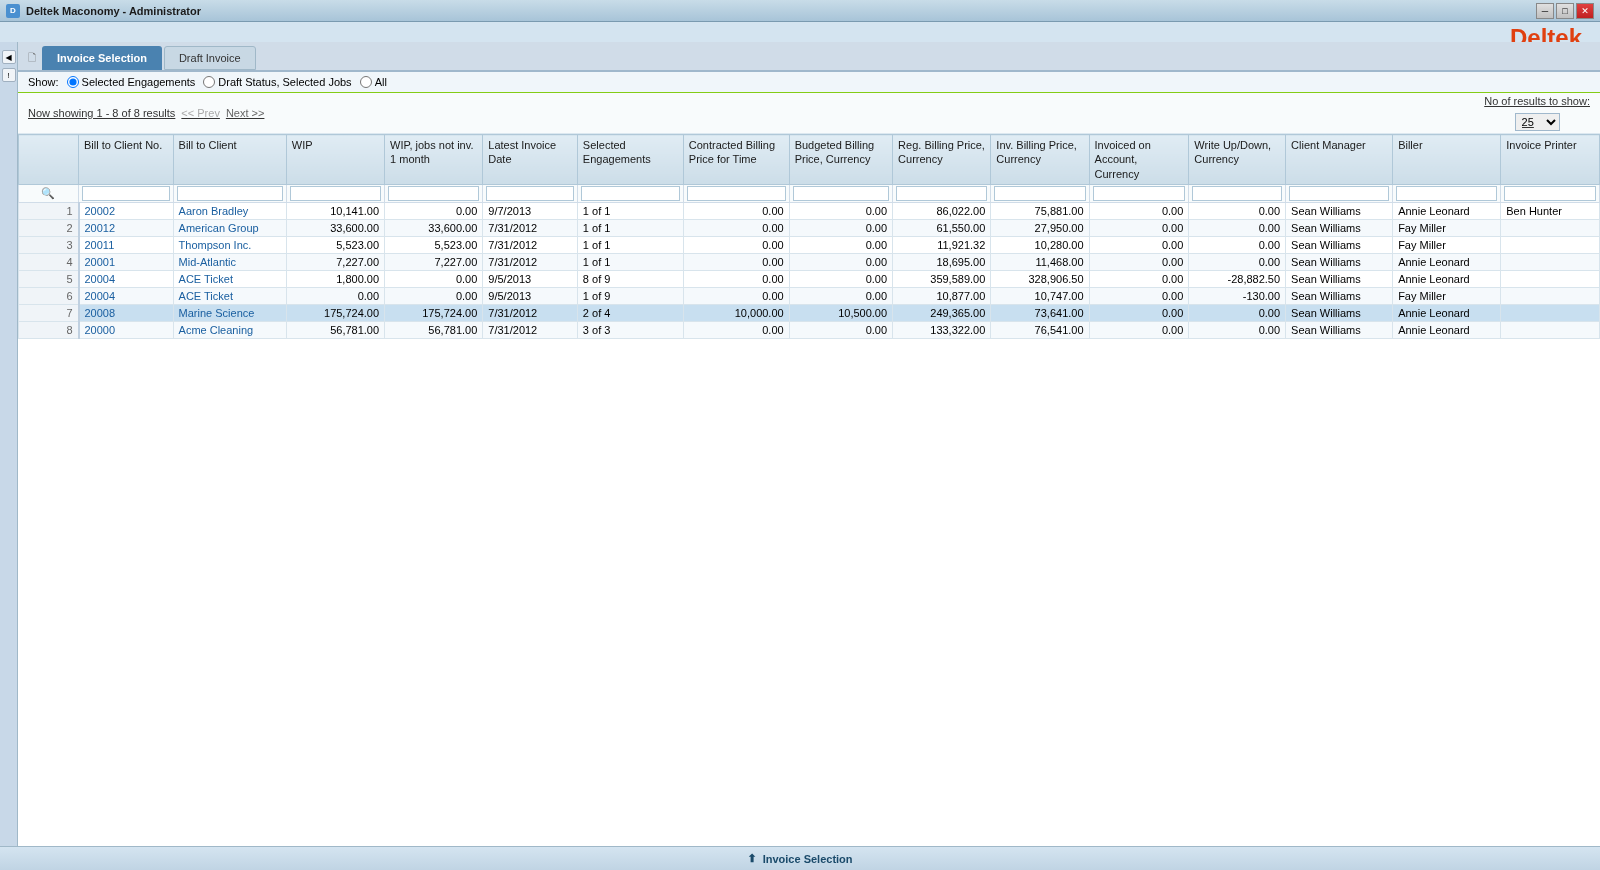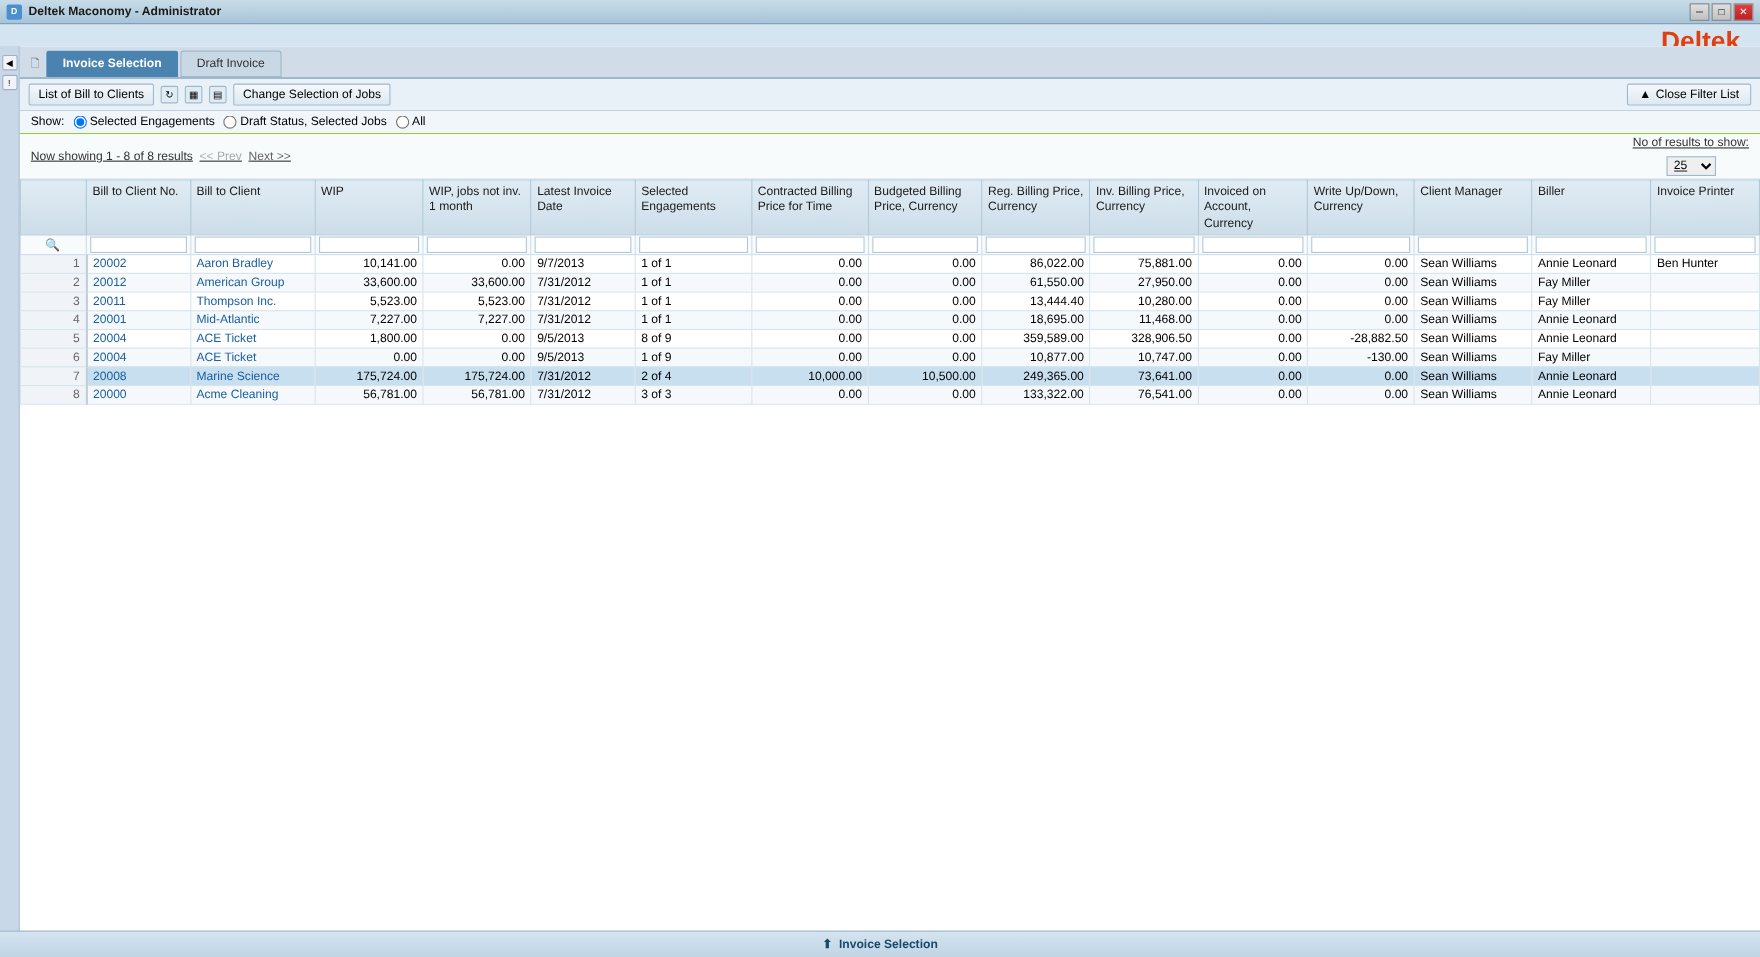--- a/index.html
+++ b/index.html
@@ -297,31 +297,20 @@
       <span>🗋</span>
     </div>
     <div class="inner-tab active">
       <span>Invoice Selection</span>
     </div>
     <div class="inner-tab inactive">
       <span>Draft Invoice</span>
     </div>
   </div>
 
-  <div class="toolbar">
-    <button class="toolbar-btn">List of Bill to Clients</button>
-    <div class="toolbar-icon">↻</div>
-    <div class="toolbar-icon">▦</div>
-    <div class="toolbar-icon">▤</div>
-    <button class="toolbar-btn">Change Selection of Jobs</button>
-    <button class="close-filter-btn">
-      <span>▲</span>
-      <span>Close Filter List</span>
-    </button>
-  </div>
 
   <div class="show-bar">
     <span>Show:</span>
     <label class="radio-option">
       <input type="radio" name="show" checked="" style="">
       <span>Selected Engagements</span>
     </label>
     <label class="radio-option">
       <input type="radio" name="show" style="">
       <span>Draft Status, Selected Jobs</span>
@@ -428,21 +417,21 @@
           <tr>
             <td class="row-num">3</td>
             <td class="link-cell">20011</td>
             <td class="link-cell">Thompson Inc.</td>
             <td class="num-cell">5,523.00</td>
             <td class="num-cell">5,523.00</td>
             <td>7/31/2012</td>
             <td>1 of 1</td>
             <td class="num-cell">0.00</td>
             <td class="num-cell">0.00</td>
-            <td class="num-cell">13,444.40</td>
+            <td class="num-cell">11,921.32</td>
             <td class="num-cell">10,280.00</td>
             <td class="num-cell">0.00</td>
             <td class="num-cell">0.00</td>
             <td>Sean Williams</td>
             <td>Fay Miller</td>
             <td></td>
           </tr>
           <tr>
             <td class="row-num">4</td>
             <td class="link-cell">20001</td>

